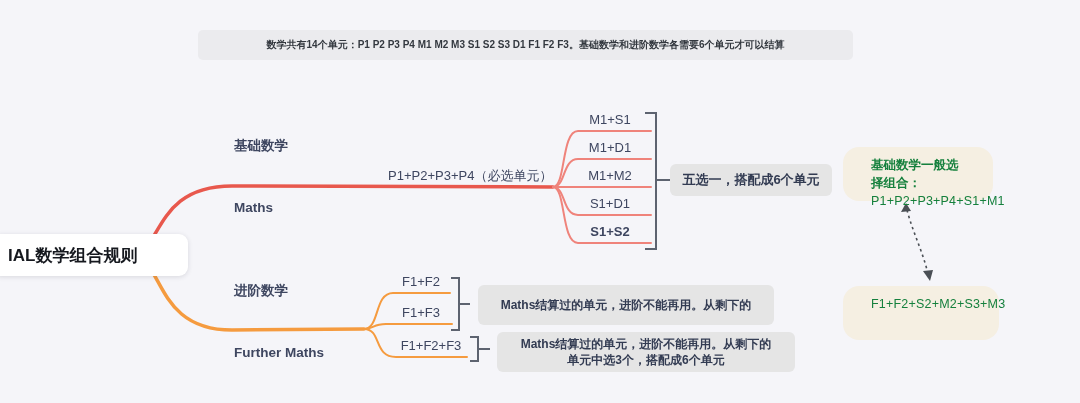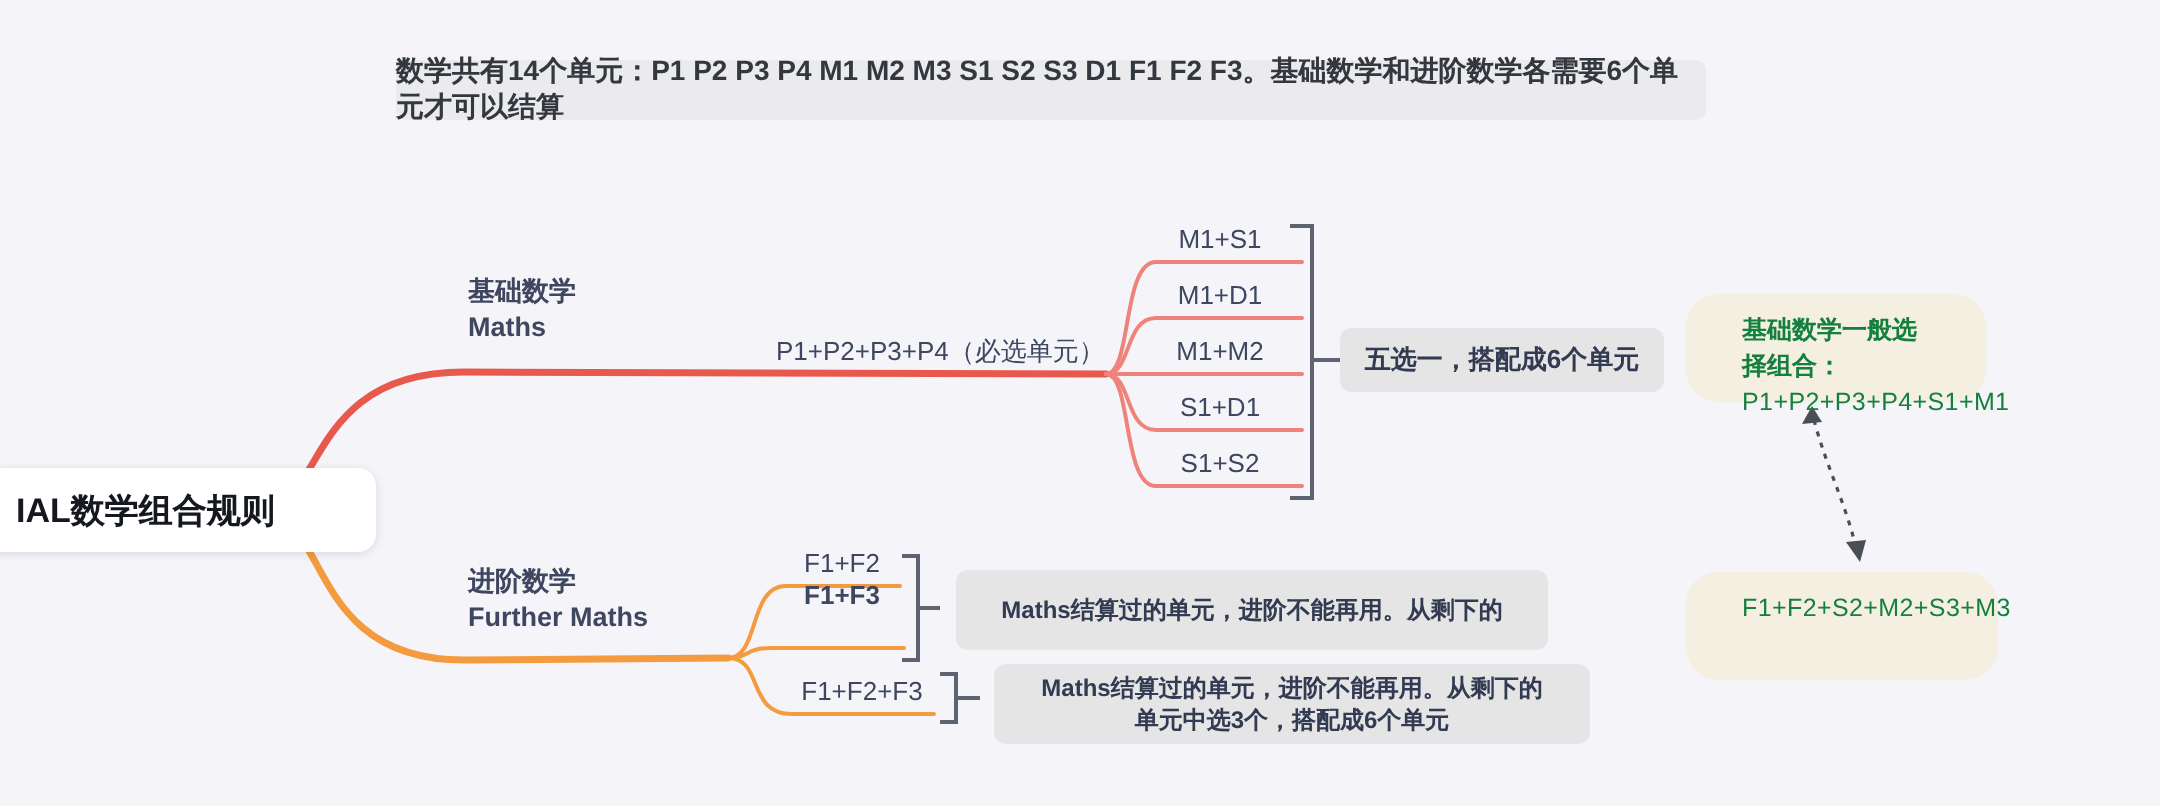--- a/index.html
+++ b/index.html
@@ -2,41 +2,41 @@
 <html><head>
 <meta charset="utf-8">
 <style>
   html,body{margin:0;padding:0;background:#f5f5f9;}
   .canvas{position:relative;width:1080px;height:403px;background:#f5f5f9;overflow:hidden;
           font-family:"Liberation Sans", sans-serif;}
   .abs{position:absolute;}
   svg.wires{position:absolute;left:0;top:0;z-index:1;}
 
   .top-note{left:198px;top:30px;width:655px;height:30px;background:#ebebee;border-radius:5px;
-            display:flex;align-items:center;justify-content:center;font-size:14px;font-weight:bold;
+            display:flex;align-items:center;justify-content:center;font-size:10px;font-weight:bold;
             color:#33383f;z-index:2;letter-spacing:0;}
 
   .root-node{left:-8px;top:234px;width:196px;height:42px;background:#ffffff;border-radius:9px;
              box-shadow:0 1px 5px rgba(40,40,60,.14);display:flex;align-items:center;
              padding-left:16px;box-sizing:border-box;font-size:17px;font-weight:bold;color:#15181e;z-index:3;}
 
   .branch-title{z-index:2;font-size:13.5px;color:#3e4660;line-height:18px;font-weight:bold;}
   .branch-title .t1{display:block;}
-  .branch-title .t2{display:block;}
+  .branch-title .t2{display:block;margin-top:44px;}
   .maths-title{left:234px;top:137px;}
   .further-title{left:234px;top:282px;}
 
   .required-label{left:388px;top:167px;font-size:13px;color:#3e4660;z-index:2;}
 
   .opt{z-index:2;font-size:13px;color:#3e4660;text-align:center;width:80px;left:570px;}
-  .opt0{top:112px;} .opt1{top:140px;} .opt2{top:168px;} .opt3{top:196px;} .opt4{top:224px;}
+  .opt0{top:112px;} .opt1{top:140px;} .opt2{top:168px;} .opt3{top:196px;} .opt4{top:224px;font-weight:bold;}
 
   .fopt{z-index:2;font-size:13px;color:#3e4660;text-align:center;}
   .fopt0{left:387px;top:274px;width:68px;}
-  .fopt1{left:387px;top:290px;width:68px;font-weight:bold;}
+  .fopt1{left:387px;top:305px;width:68px;}
   .fopt2{left:385px;top:338px;width:92px;}
 
   .grey-note{background:#e5e5e5;border-radius:6px;z-index:2;color:#323b52;font-weight:bold;
              display:flex;flex-direction:column;align-items:center;justify-content:center;}
   .note-five{left:670px;top:164px;width:162px;height:32px;font-size:13px;}
   .note-pair{left:478px;top:285px;width:296px;height:40px;font-size:12px;line-height:16px;}
   .note-triple{left:497px;top:332px;width:298px;height:40px;font-size:12px;line-height:16px;}
 
   .beige-box{background:#f5efe2;border-radius:16px;z-index:2;padding:9px 28px;box-sizing:border-box;
              color:#15803d;font-size:12.5px;line-height:18px;}

